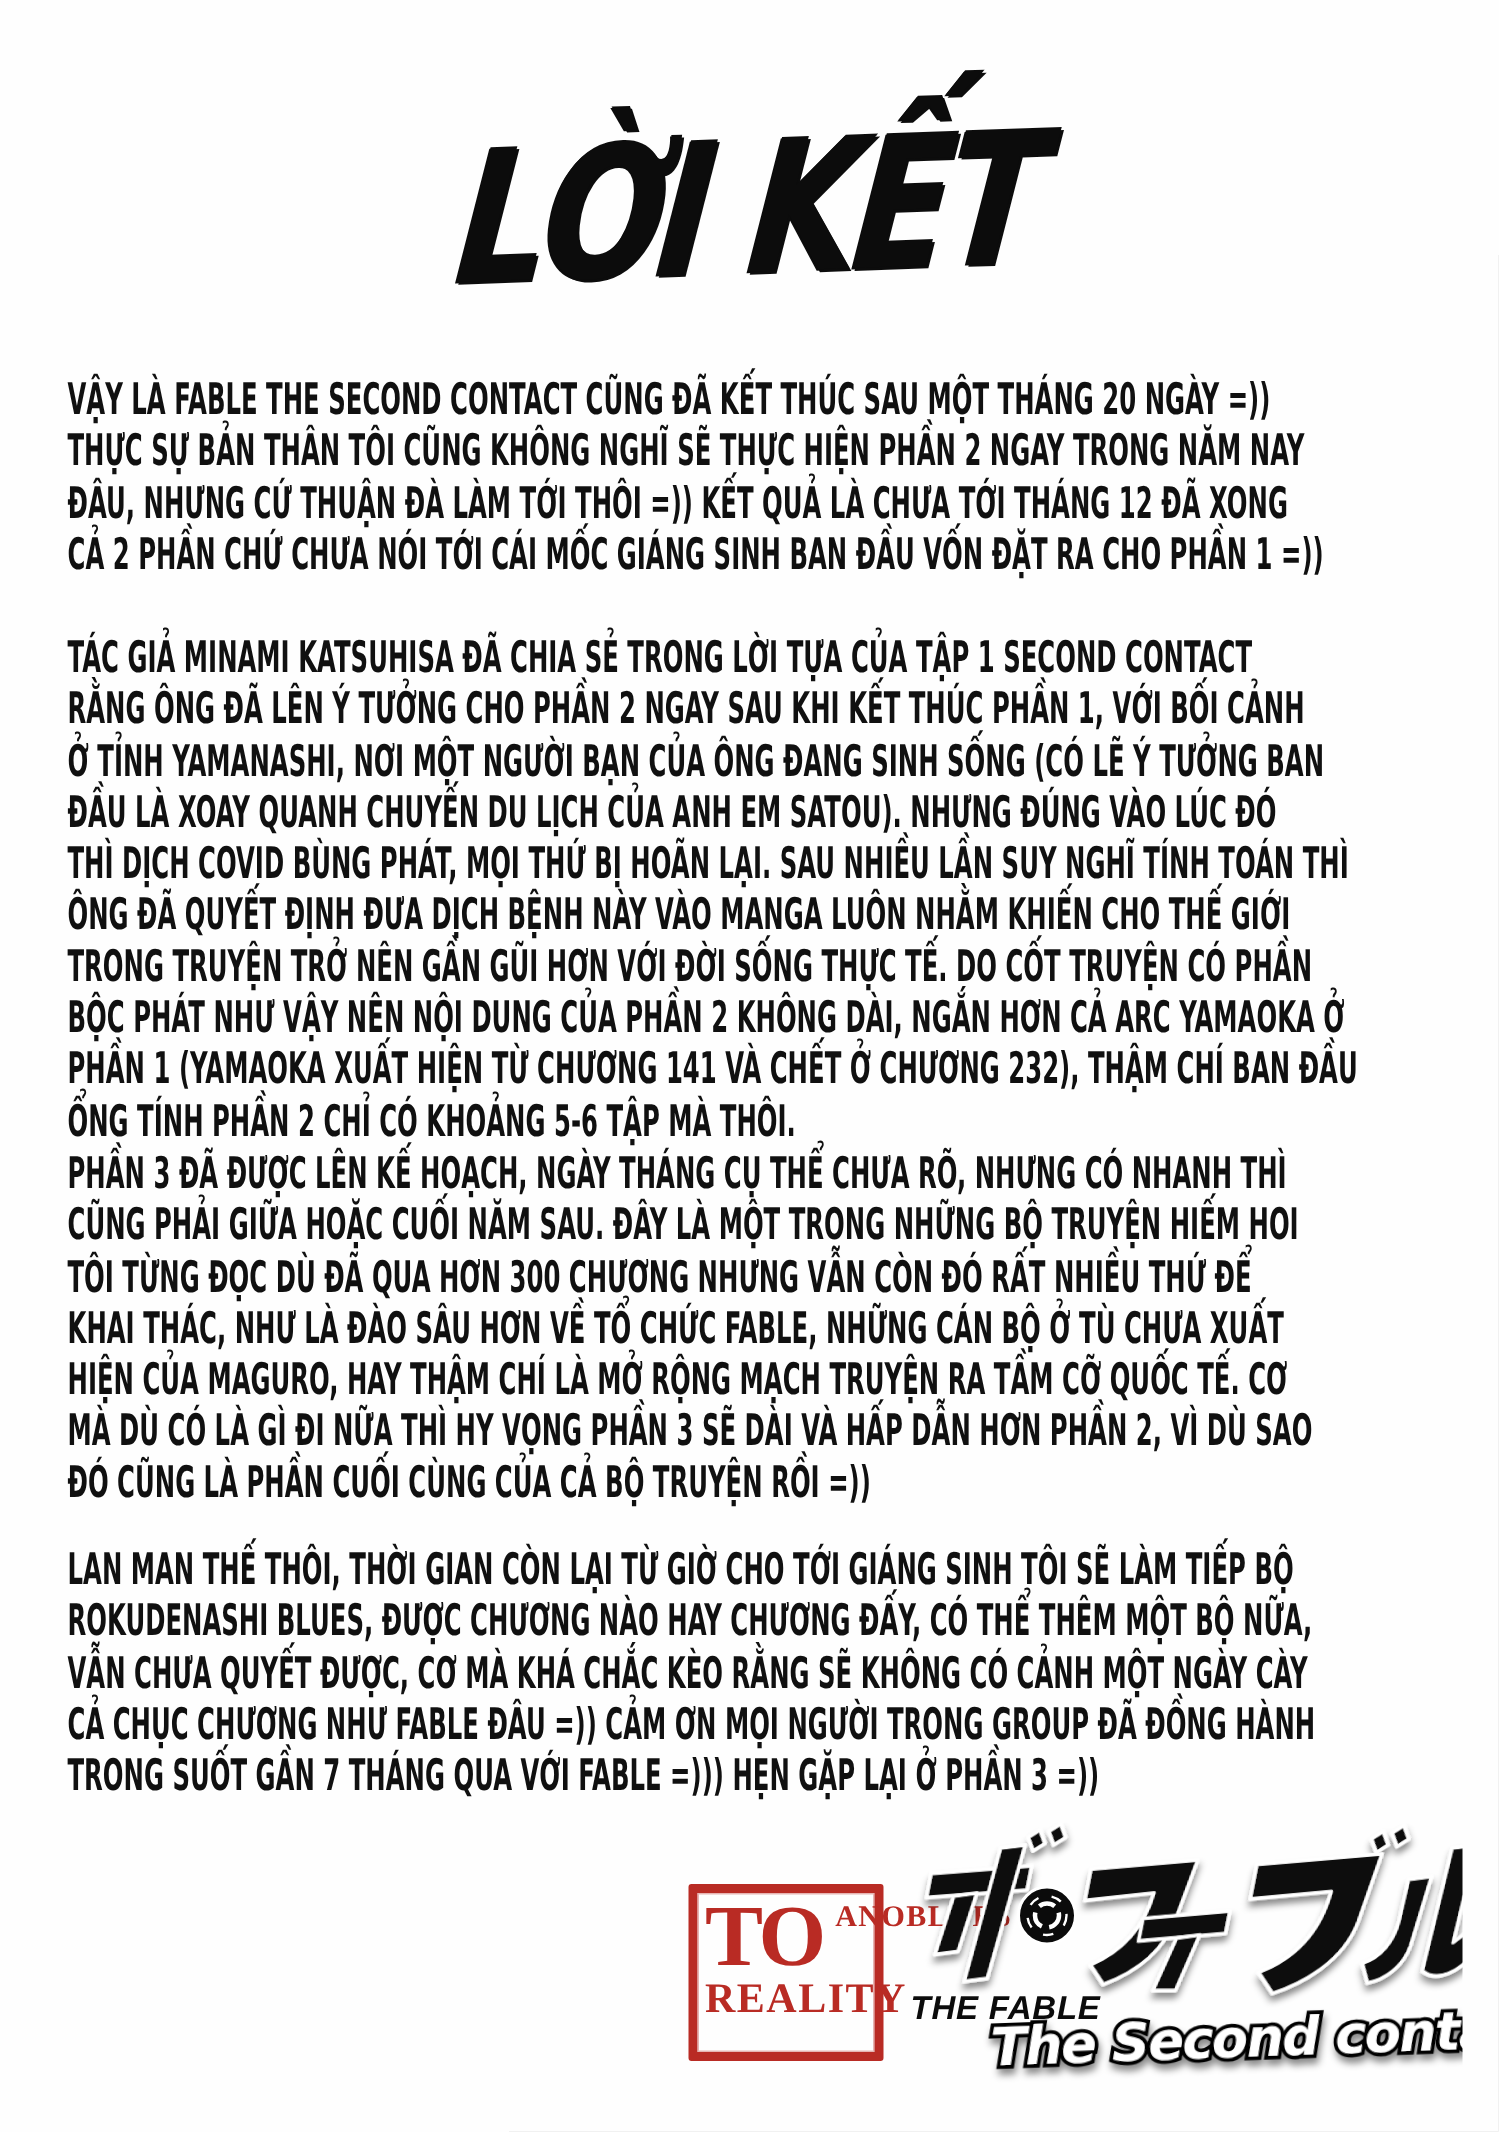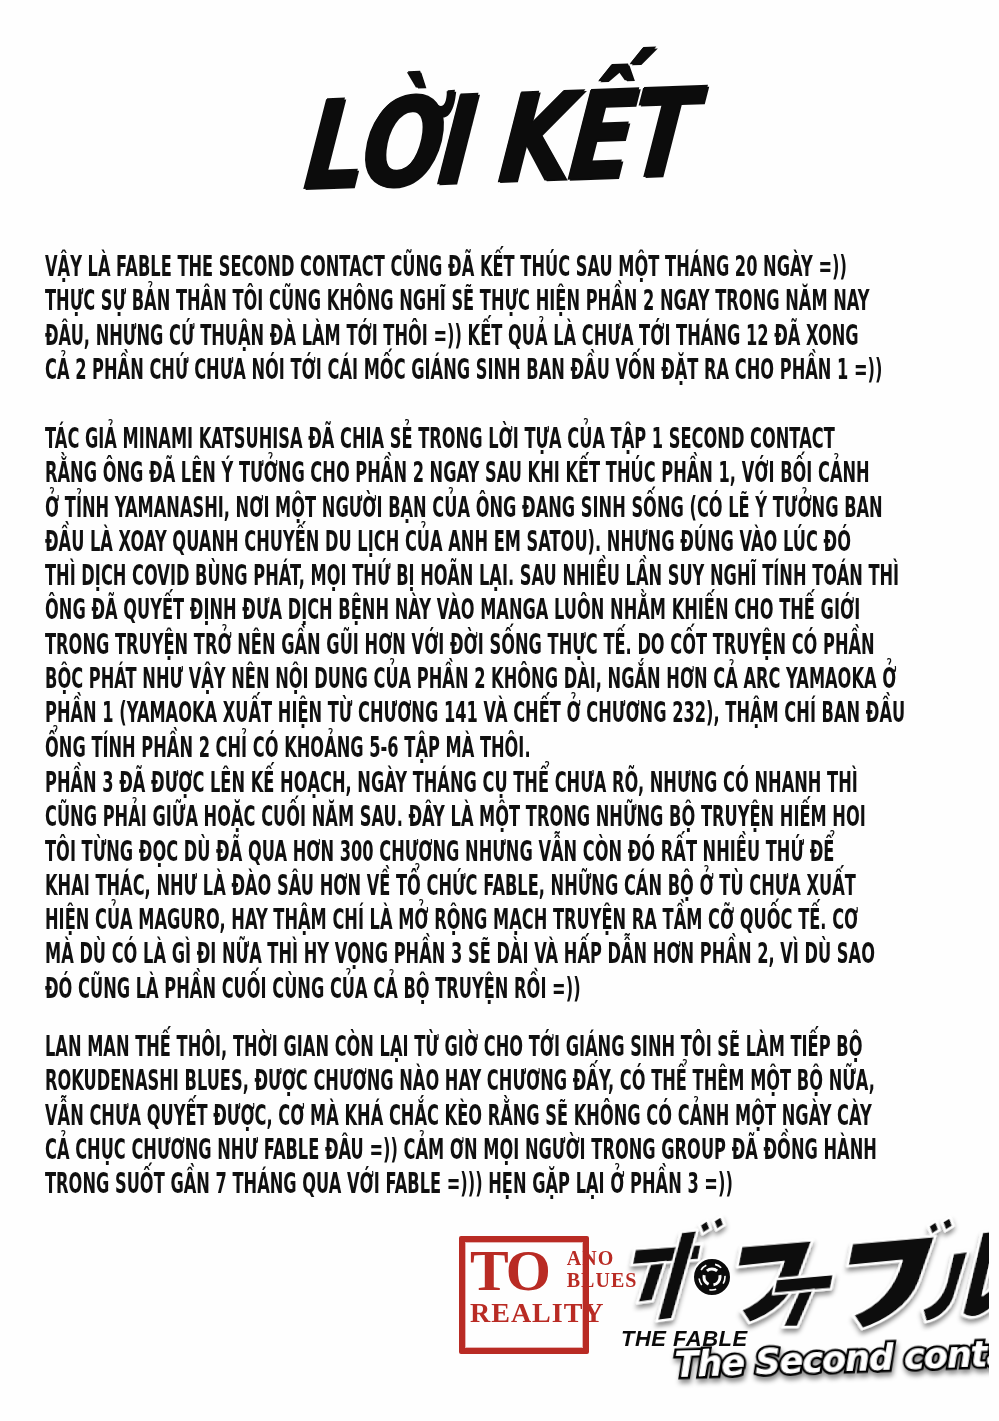--- a/index.html
+++ b/index.html
@@ -39,41 +39,41 @@
     transform-origin:0 0;
     color:#101010;
   }
   .p1{top:249px;}
   .p2{top:421px;}
   .p3{top:765px;}
   .p4{top:1029px;}
   
   .footer{
     position:absolute;top:1236px;left:459px;
-    display:flex;align-items:flex-start;gap:28px;
+    display:flex;align-items:center;gap:14px;
   }
   .stamp{
     box-sizing:border-box;
     width:130px;height:118px;
     border:6px solid #b92b24;
     border-radius:2px;
     padding:3px 5px 2px 5px;
     color:#b92b24;
     font-family:"Liberation Serif","DejaVu Serif",serif;
     background:#fefefe;
     box-shadow:inset 0 0 0 1px rgba(185,43,36,.35);
   }
   .stamp-row{display:flex;align-items:flex-start;}
   .stamp-to{
     font-size:58px;line-height:.88;font-weight:bold;
     letter-spacing:-2px;
   }
   .stamp-col{
-    display:flex;flex-direction:column;
-    margin-left:18px;margin-top:2px;
+    display:flex;flex-direction:row;
+    margin-left:8px;margin-top:2px;
     font-size:20px;line-height:1.12;font-weight:bold;
     letter-spacing:1px;
   }
   .stamp-reality{
     font-size:28px;line-height:1;font-weight:bold;
     letter-spacing:1px;text-align:center;margin-top:3px;
   }
   .fable-logo{margin-top:-21px;}
   .fable-logo svg{display:block;}
 </style>

